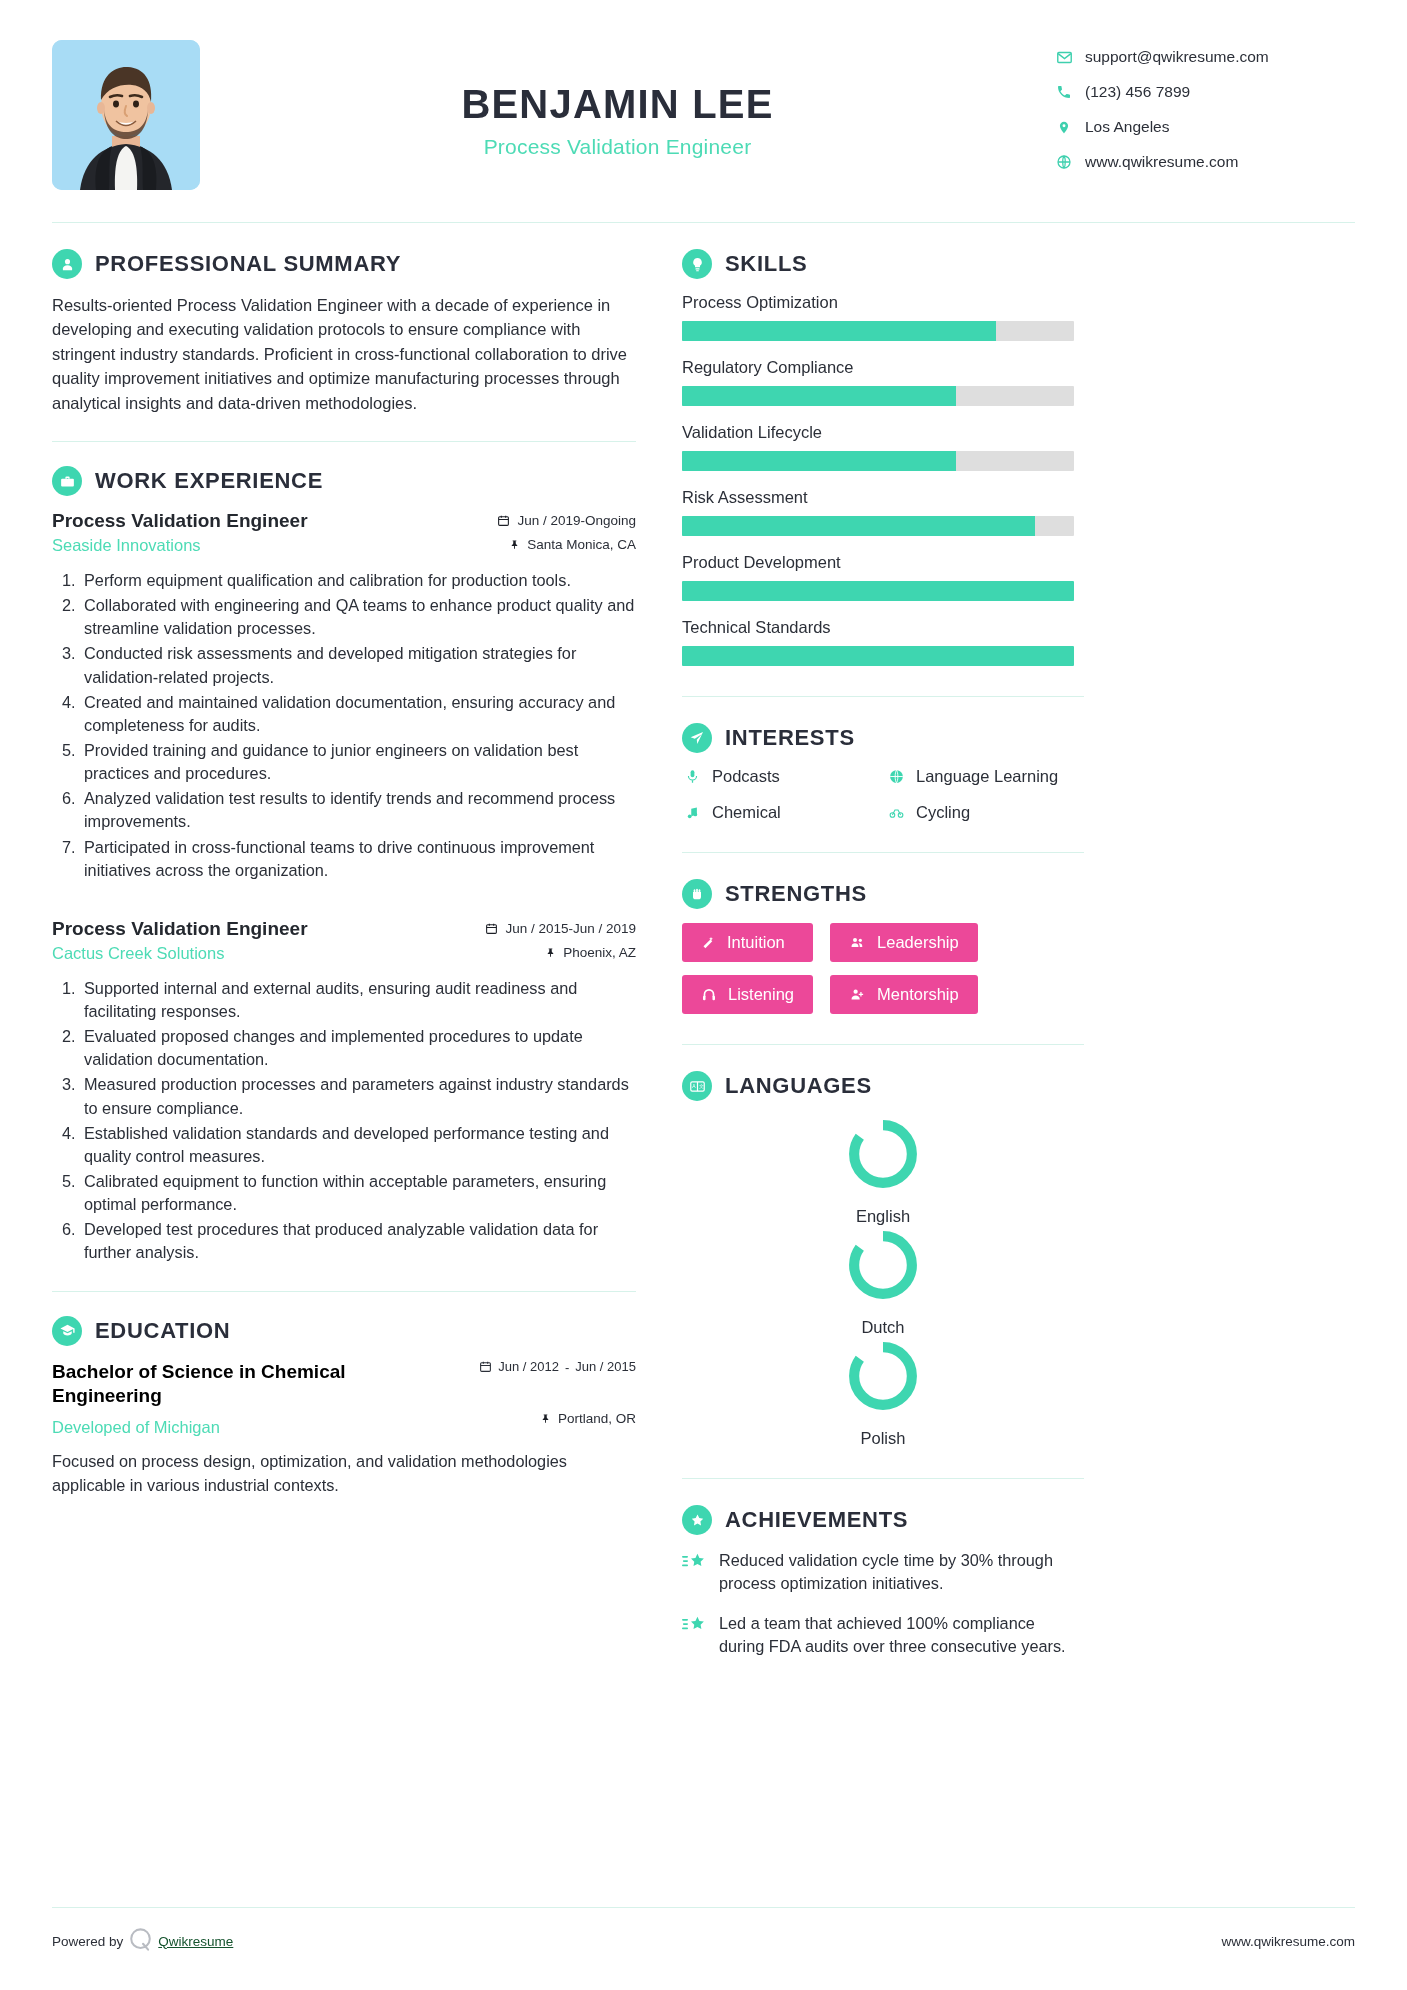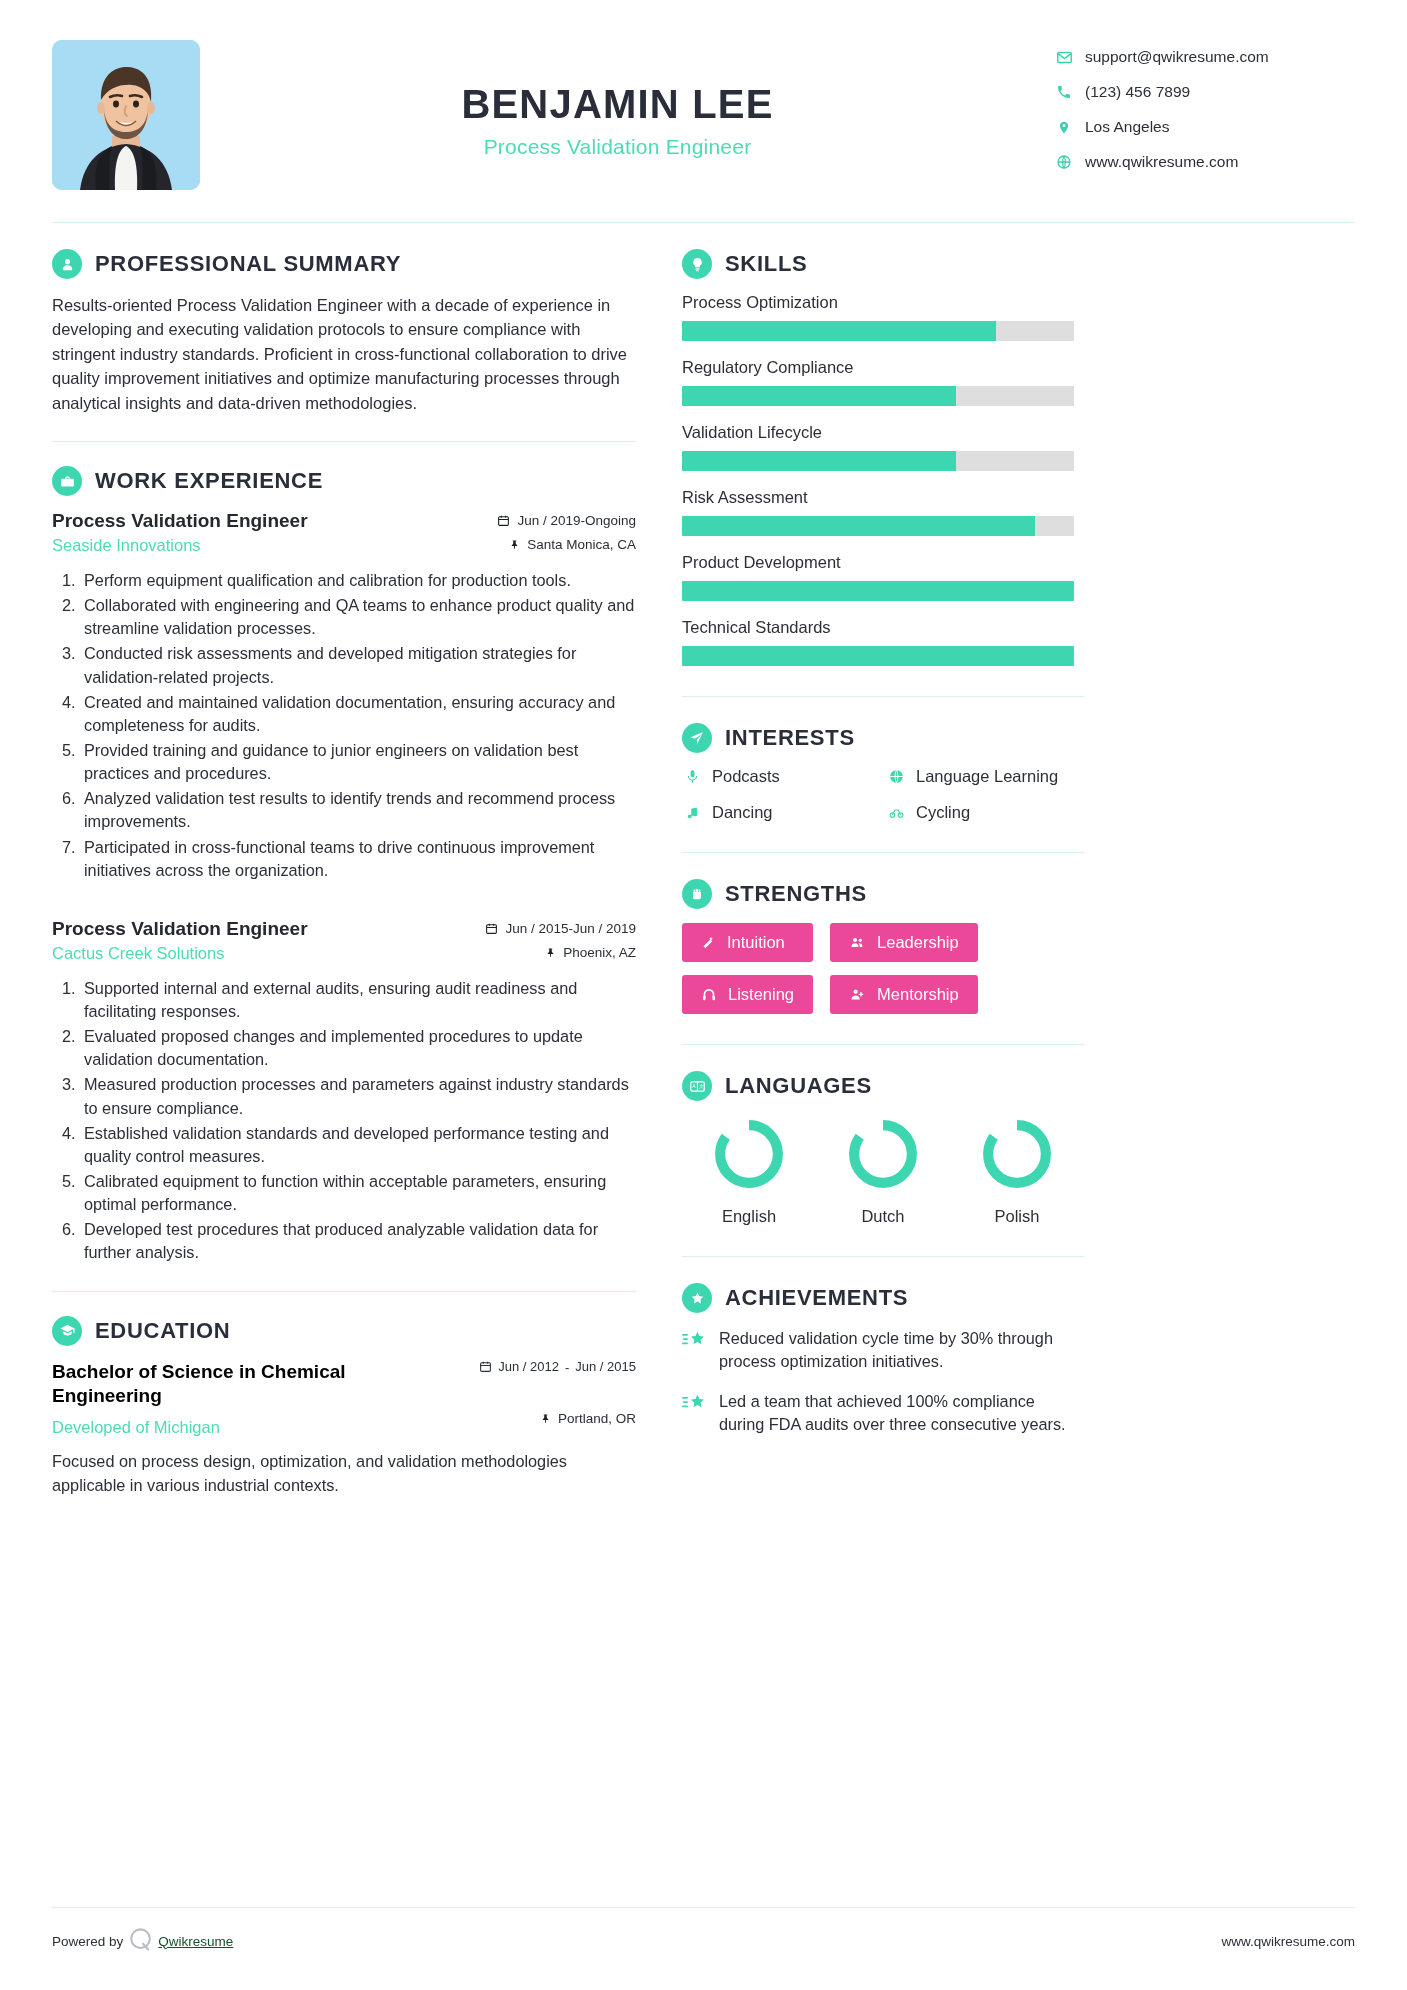--- a/index.html
+++ b/index.html
@@ -201,20 +201,21 @@
     font-size: 16.5px;
     white-space: nowrap;
   }
   .pill .p-ico { display:flex; }
 
   
   .lang-grid {
     display: flex;
     justify-content: space-around;
     margin-top: 14px;
+    flex-direction: column;
   }
   .lang { text-align:center; }
   .lang-name { font-size: 16.5px; margin-top: 10px; color:#2b2f38; }
 
   
   .ach {
     display: flex; gap: 13px; align-items: flex-start;
     margin-bottom: 17px;
   }
   .ach .a-ico { color:#3ed6b0; flex:0 0 24px; margin-top: 2px; }
@@ -567,21 +568,21 @@
           </div>
 
           <div class="interest">
             <span class="i-ico">
               <svg width="15" height="17" viewBox="0 0 24 24" fill="currentColor">
                 <path d="M10 18V6l9-2v11"></path>
                   <circle cx="7.5" cy="18" r="3"></circle>
                   <circle cx="16.5" cy="15" r="3"></circle>
               </svg>
             </span>
-            <span>Dancing</span>
+            <span>Chemical</span>
           </div>
 
           <div class="interest">
             <span class="i-ico">
               <svg width="19" height="15" viewBox="0 0 24 24" fill="none" stroke="currentColor" stroke-width="1.7">
                 <circle cx="5.5" cy="16" r="3.7"></circle>
                   <circle cx="18.5" cy="16" r="3.7"></circle>
                   <path d="M5.5 16l4-8h5l4 8M9 8h5"></path>
               </svg>
             </span>

